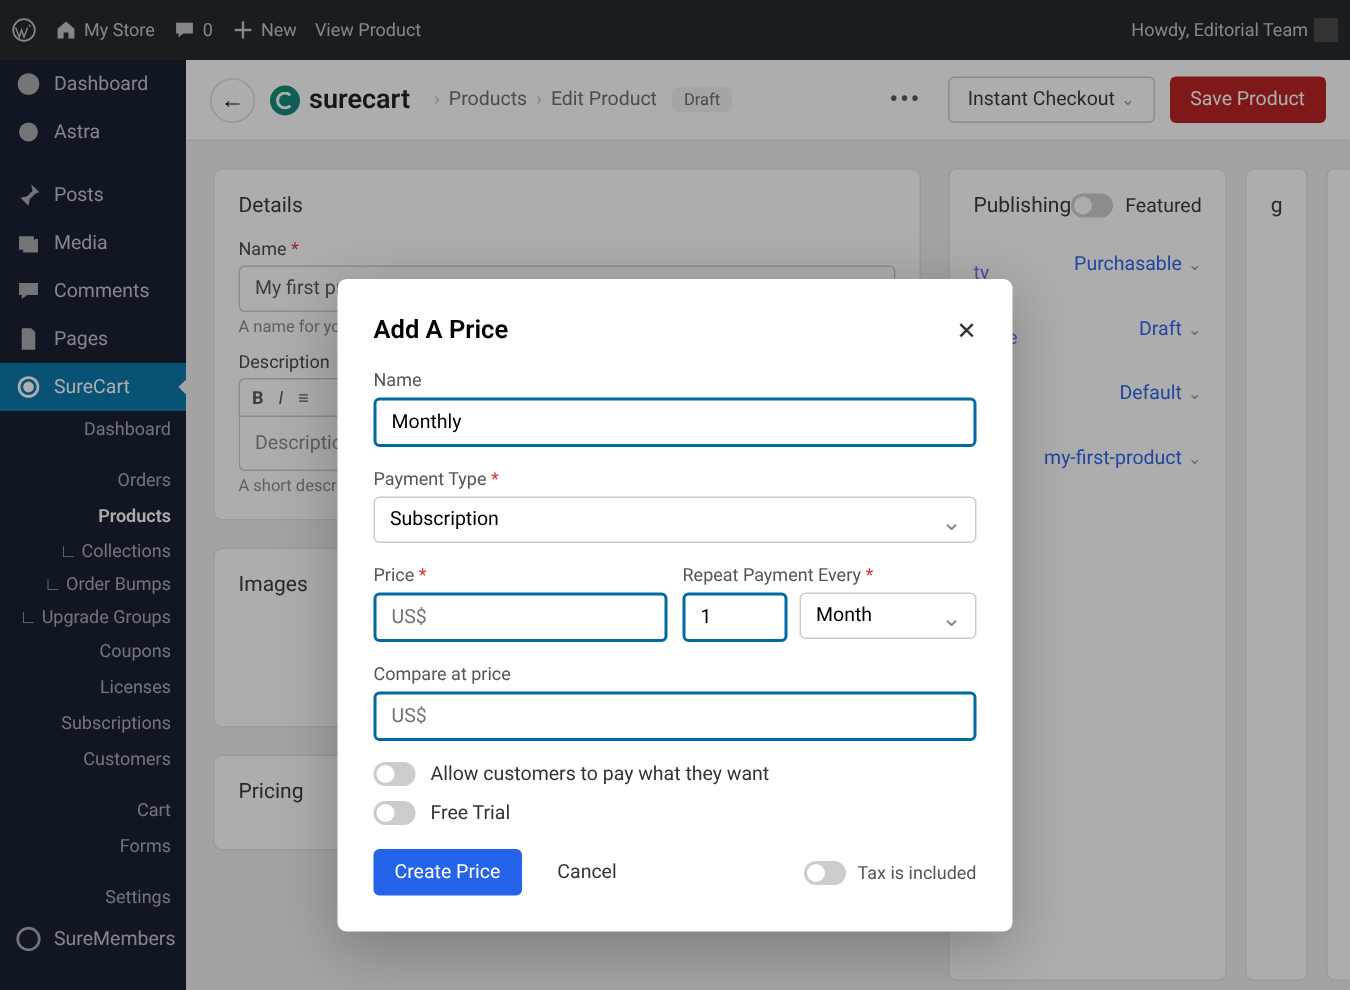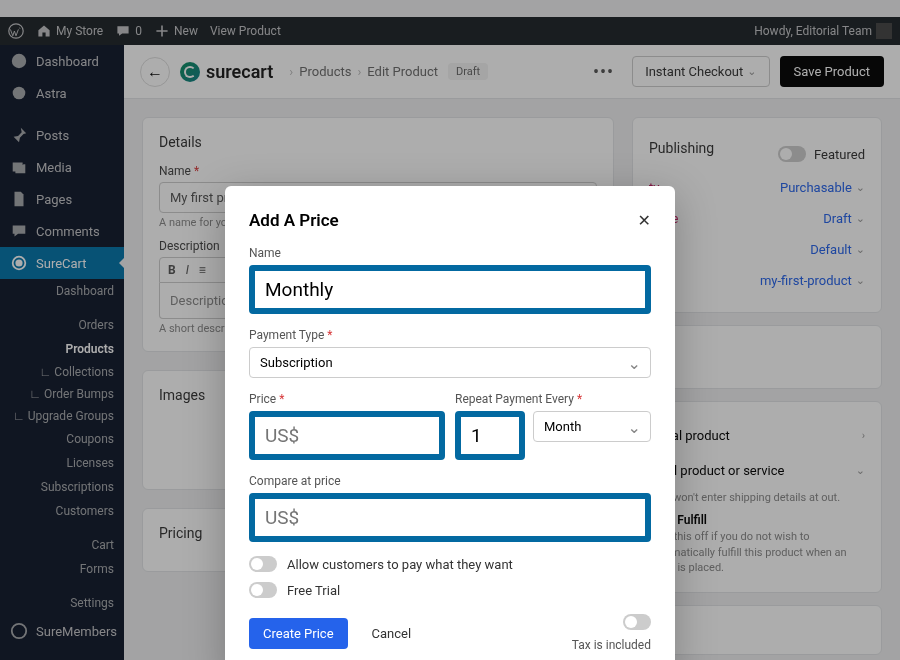--- a/index.html
+++ b/index.html
@@ -1,17 +1,17 @@
 <!DOCTYPE html>
 <html><head>
 <meta charset="utf-8">
 <style>
 * { margin:0; padding:0; box-sizing:border-box; font-family:-apple-system,BlinkMacSystemFont,"Segoe UI",Roboto,sans-serif; }
 body { width:900px; height:660px; overflow:hidden; background:#f0f0f1; position:relative; }
-.adminbar { height:28px; background:#1d2327; color:#c3c4c7; display:flex; align-items:center; font-size:12px; padding:0 8px; justify-content:space-between;margin-top:17px; }
+.adminbar { height:40px; background:#1d2327; color:#c3c4c7; display:flex; align-items:center; font-size:12px; padding:0 8px; justify-content:space-between; }
 .adminbar-left, .adminbar-right { display:flex; align-items:center; gap:12px; }
 .adminbar-item { display:flex; align-items:center; gap:4px; cursor:pointer; }
 .adminbar .ic { width:16px; height:16px; fill:#c3c4c7; }
 .avatar { width:16px; height:16px; background:#444; display:inline-block; }
 .main { display:flex; height:632px; }
 .sidebar { width:124px; background:#0f172a; color:#c3c4c7; font-size:13px; overflow:hidden; flex-shrink:0;text-align:right;}
 .menu-item { display:flex; align-items:center; gap:8px; padding:7px 10px; cursor:pointer; }
 .menu-item.current { background:#0073aa; color:#fff; position:relative; }
 .menu-item.current::after { content:''; position:absolute; right:-1px; top:50%; transform:translateY(-50%); border:6px solid transparent; border-right-color:#f0f0f1; }
 .menu-item .mic { width:18px; height:18px; fill:#a7aaad; flex-shrink:0; }
@@ -25,63 +25,63 @@
 .backbtn { width:30px; height:30px; border:1px solid #ddd; border-radius:50%; display:flex; align-items:center; justify-content:center; cursor:pointer; }
 .logo { display:flex; align-items:center; gap:6px; font-size:18px; font-weight:600; color:#1a1a1a; }
 .logo-ic { width:20px; height:20px; background:linear-gradient(135deg,#0b8f5f,#0f7f88); border-radius:50%; position:relative; }
 .logo-ic::after { content:''; position:absolute; inset:4px; border:2px solid #fff; border-radius:50%; border-right-color:transparent; }
 .crumb { color:#6b6b6b; font-size:13px; }
 .crumb .sep2 { margin:0 6px; color:#bbb; }
 .badge { background:#f3f3f3; color:#666; padding:2px 8px; border-radius:4px; font-size:11px; }
 .head-sp { flex:1; }
 .dots { color:#555; font-size:18px; cursor:pointer; padding:0 8px; letter-spacing:1px;}
 .btn-outline { border:1px solid #ccc; background:#fff; padding:7px 12px; font-size:13px; border-radius:4px; cursor:pointer; display:flex; align-items:center; gap:4px; color:#333;}
-.btn-primary { background:#000000; color:#fff; padding:8px 14px; font-size:13px; border-radius:4px; border:none; cursor:pointer; }
+.btn-primary { background:#b91c1c; color:#fff; padding:8px 14px; font-size:13px; border-radius:4px; border:none; cursor:pointer; }
 .cols { flex:1; display:flex; gap:18px; padding:18px; overflow:hidden; }
 .col-main { flex:1; display:flex; flex-direction:column; gap:18px; }
-.col-side { width:250px; display:flex; flex-direction:column; gap:12px; }
+.col-side { width:250px; display:flex; flex-direction:row; gap:12px; }
 .card { background:#fff; border:1px solid #e2e4e7; border-radius:6px; padding:16px; }
 .card-title { font-size:14px; font-weight:400; color:#333; margin-bottom:14px; }
 .fld-label { font-size:12px; color:#444; margin-bottom:4px; display:block; }
 .req { color:#d63638; }
 .input { width:100%; border:1px solid #ccc; border-radius:4px; padding:7px 10px; font-size:13px; color:#555; }
 .help { font-size:11px; color:#888; margin-top:3px; }
 .toolbar { border:1px solid #ccc; border-radius:4px 4px 0 0; padding:5px 8px; display:flex; gap:10px; font-size:12px; color:#555; font-family:serif;}
 .editor { border:1px solid #ccc; border-top:none; border-radius:0 0 4px 4px; padding:10px; color:#888; font-size:13px; }
 .kv { display:flex; justify-content:space-between; align-items:center; padding:8px 0; font-size:13px; }
-.kv .k { color:#be185d; }
+.kv .k { color:#8b5cf6;margin-top:12px; }
 .kv .v { color:#2563eb; cursor:pointer; display:flex; align-items:center; gap:4px;}
-.toggle-row { display:flex; align-items:center; gap:8px; font-size:13px; color:#333;margin-top:12px; }
+.toggle-row { display:flex; align-items:center; gap:8px; font-size:13px; color:#333; }
 .toggle { width:28px; height:16px; background:#ccc; border-radius:10px; position:relative; cursor:pointer; flex-shrink:0;}
 .toggle::after { content:''; position:absolute; width:12px; height:12px; background:#fff; border-radius:50%; top:2px; left:2px; }
 .ship-row { display:flex; justify-content:space-between; align-items:center; padding:10px 0; font-size:13px; cursor:pointer; }
 .shipdesc { font-size:11px; color:#888; line-height:1.4; margin-top:2px; }
 .af { padding-top:8px; }
 .af-title { font-size:12px; font-weight:600; }
 
 .scrim { position:absolute; inset:0; background:rgba(20,20,20,0.35); }
 .modal { position:absolute; left:225px; top:186px; width:450px; background:#fff; border-radius:6px; box-shadow:0 10px 40px rgba(0,0,0,0.25); padding:24px; }
 .modal-head { display:flex; justify-content:space-between; align-items:center; margin-bottom:16px; }
 .modal-title { font-size:17px; font-weight:600; }
 .close { cursor:pointer; font-size:16px; color:#333; }
 .m-fld { margin-bottom:14px; }
 .m-label { font-size:12px; color:#555; margin-bottom:5px; display:block; }
-.m-input { width:100%; border:6px solid #0369a1; border-radius:4px; padding:7px 10px; font-size:19px; }
+.m-input { width:100%; border:2px solid #0369a1; border-radius:4px; padding:7px 10px; font-size:13px; }
 .m-select { width:100%; border:1px solid #ccc; border-radius:4px; padding:7px 10px; font-size:13px; background:#fff; appearance:none; position:relative; }
 .sel-wrap { position:relative; }
 .sel-wrap::after { content:'⌄'; position:absolute; right:10px; top:7px; color:#888; pointer-events:none; }
 .row2 { display:flex; gap:10px; }
 .row2 > div:first-child { flex:1; }
 .row2 > div:nth-child(2) { flex:1; display:flex; gap:8px; }
 .m-tog-row { display:flex; align-items:center; gap:10px; font-size:13px; color:#333; margin-bottom:10px; }
 .modal-foot { display:flex; align-items:center; margin-top:16px; }
 .btn-create { background:#2563eb; color:#fff; padding:8px 14px; font-size:13px; border-radius:4px; border:none; cursor:pointer; }
 .btn-cancel { background:none; border:none; color:#333; font-size:13px; cursor:pointer; margin-left:24px; }
 .foot-sp { flex:1; }
-.tax-row { display:flex; align-items:flex-end; gap:8px; font-size:12px; color:#555;flex-direction:column; }
+.tax-row { display:flex; align-items:center; gap:8px; font-size:12px; color:#555; }
 .chev { font-size:11px; color:#999; }
 </style>
 </head>
 <body>
 
 <div class="adminbar">
   <div class="adminbar-left">
     <span class="adminbar-item">
         <svg class="ic" viewBox="0 0 20 20">
           <circle cx="10" cy="10" r="9" fill="none" stroke="#c3c4c7" stroke-width="1.5"></circle>
@@ -138,29 +138,29 @@
         <span>Posts</span>
       </div>
     <div class="menu-item">
         <svg class="mic" viewBox="0 0 20 20">
           <path d="M3 5h11v10H3zM15 7h2v10H6v-2"></path>
         </svg>
         <span>Media</span>
       </div>
     <div class="menu-item">
         <svg class="mic" viewBox="0 0 20 20">
+          <path d="M3 4h14v9H9l-4 3v-3H3z"></path>
+        </svg>
+        <span>Comments</span>
+      </div>
+    <div class="menu-item">
+        <svg class="mic" viewBox="0 0 20 20">
           <path d="M5 2h7l3 3v13H5z"></path>
         </svg>
         <span>Pages</span>
-      </div>
-    <div class="menu-item">
-        <svg class="mic" viewBox="0 0 20 20">
-          <path d="M3 4h14v9H9l-4 3v-3H3z"></path>
-        </svg>
-        <span>Comments</span>
       </div>
     <div class="menu-item current">
         <svg class="mic" viewBox="0 0 20 20">
           <circle cx="10" cy="10" r="8" fill="#fff"></circle>
           <circle cx="10" cy="10" r="5" fill="none" stroke="#0073aa" stroke-width="2"></circle>
         </svg>
         <span>SureCart</span>
       </div>
     <div class="sub-item">Dashboard</div>
     <div class="sep"></div>

